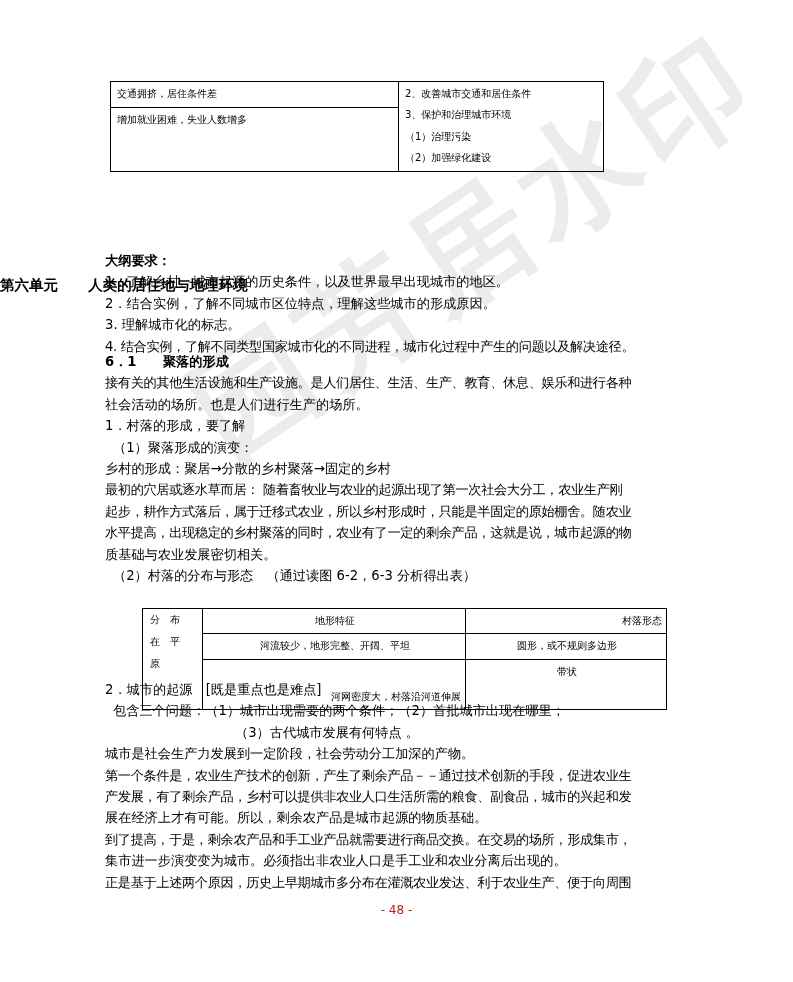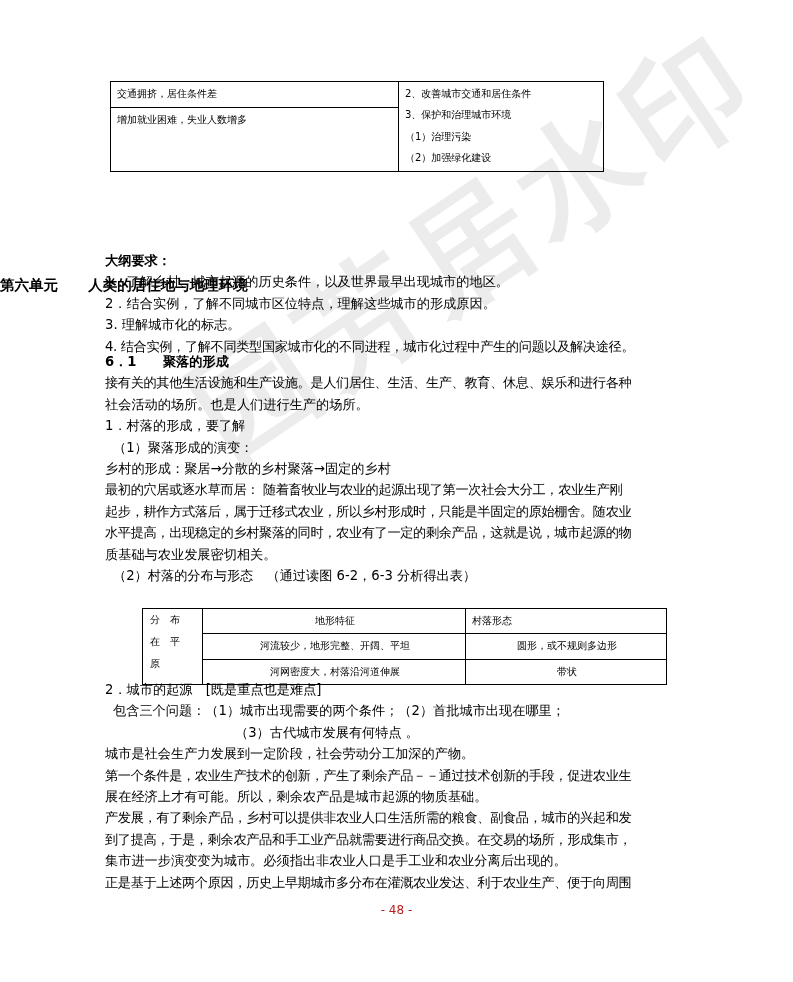--- a/index.html
+++ b/index.html
@@ -195,50 +195,50 @@
           <div class="vlabel">
             <div>分　布</div>
             <div>在　平</div>
             <div>原</div>
           </div>
         </td>
         <td class="c2">
           <div class="cellpad" style="text-align:center;">地形特征</div>
         </td>
         <td class="c3">
-          <div class="cellpad" style="text-align:left;">村落形态</div>
+          <div class="cellpad" style="text-align:right;">村落形态</div>
         </td>
       </tr>
       <tr>
         <td class="c2">
           <div class="cellpad" style="text-align:center;">河流较少，地形完整、开阔、平坦</div>
         </td>
         <td class="c3">
           <div class="cellpad" style="text-align:center;">圆形，或不规则多边形</div>
         </td>
       </tr>
       <tr>
         <td class="c2">
-          <div class="cellpad" style="text-align:center;">河网密度大，村落沿河道伸展</div>
+          <div class="cellpad" style="text-align:right;margin-top:25px;">河网密度大，村落沿河道伸展</div>
         </td>
         <td class="c3">
           <div class="cellpad" style="text-align:center;">带状</div>
         </td>
       </tr>
     </tbody>
       </table>
 
     <div class="body-col" style="top:679px;">
       <div class="line">2．城市的起源　[既是重点也是难点]</div>
       <div class="line indent1">包含三个问题：（1）城市出现需要的两个条件；（2）首批城市出现在哪里；</div>
       <div class="line indent2">（3）古代城市发展有何特点 。</div>
       <div class="line">城市是社会生产力发展到一定阶段，社会劳动分工加深的产物。</div>
       <div class="line tight">第一个条件是，农业生产技术的创新，产生了剩余产品－－通过技术创新的手段，促进农业生</div>
+      <div class="line tight">产发展，有了剩余产品，乡村可以提供非农业人口生活所需的粮食、副食品，城市的兴起和发</div>
       <div class="line">展在经济上才有可能。所以，剩余农产品是城市起源的物质基础。</div>
-      <div class="line tight">产发展，有了剩余产品，乡村可以提供非农业人口生活所需的粮食、副食品，城市的兴起和发</div>
       <div class="line tight">到了提高，于是，剩余农产品和手工业产品就需要进行商品交换。在交易的场所，形成集市，</div>
       <div class="line">集市进一步演变变为城市。必须指出非农业人口是手工业和农业分离后出现的。</div>
       <div class="line tight">正是基于上述两个原因，历史上早期城市多分布在灌溉农业发达、利于农业生产、便于向周围</div>
     </div>
 
     <div id="pagenum">- 48 -</div>
 
   </div>
 </div>
 

